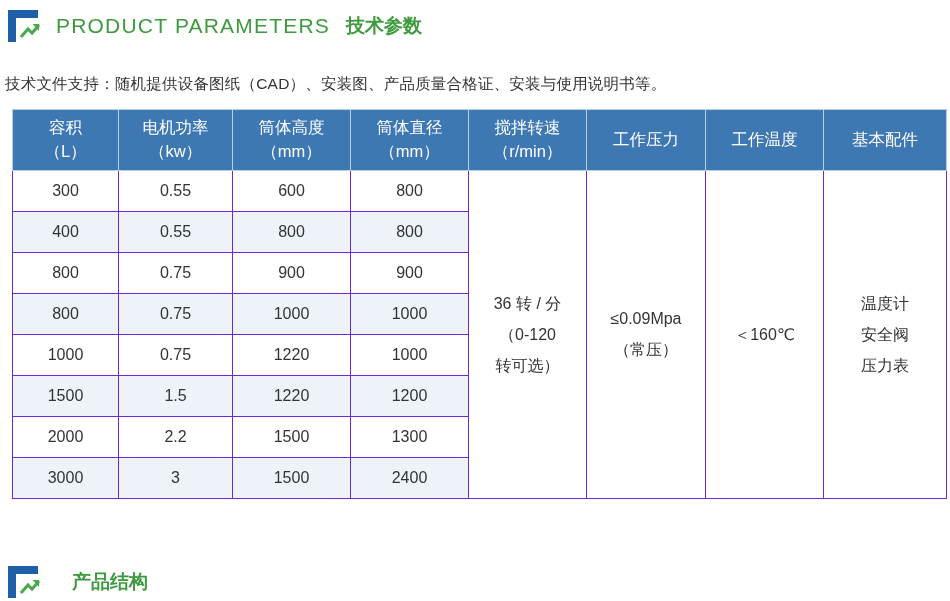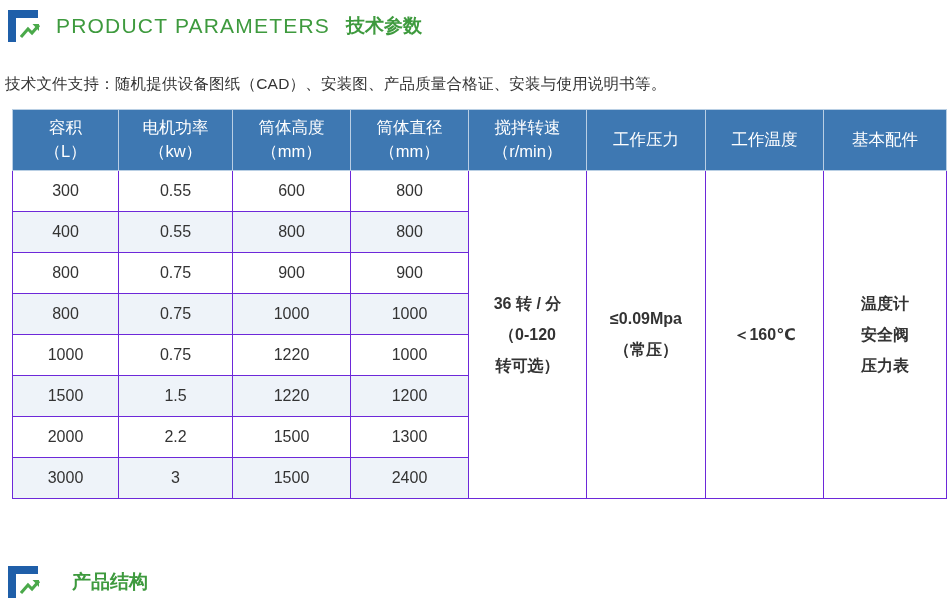--- a/index.html
+++ b/index.html
@@ -108,21 +108,20 @@
   .spec-table tbody tr:nth-child(odd) td {
     background: #ffffff;
   }
   .spec-table tbody tr:nth-child(even) td {
     background: #eef3f9;
   }
   .spec-table td.merged {
     background: #ffffff !important;
     line-height: 1.95;
     font-size: 16px;
-    font-weight: bold;
   }
   .merged-lines span {
     display: block;
   }
 
   
   .bottom-head {
     position: absolute;
     left: 0;
     top: 556px;

